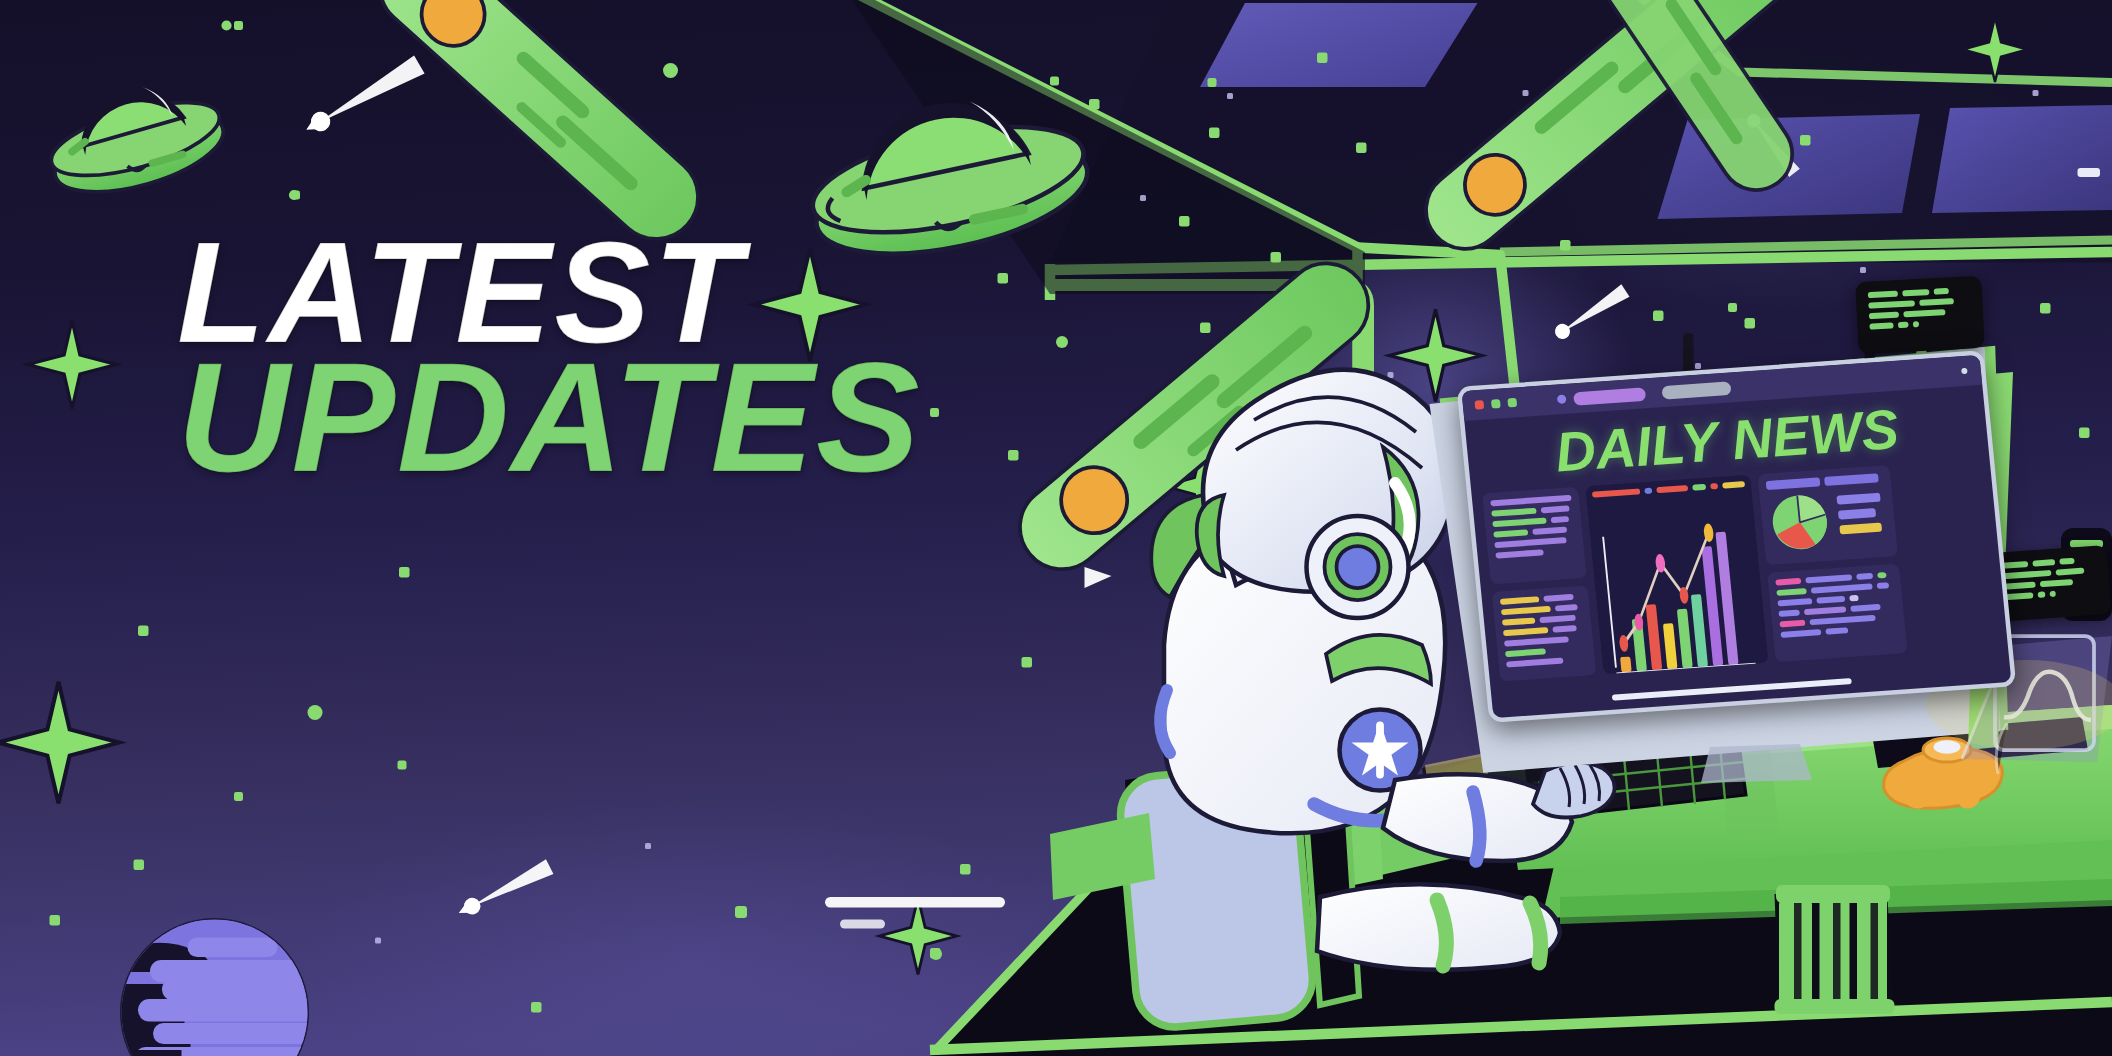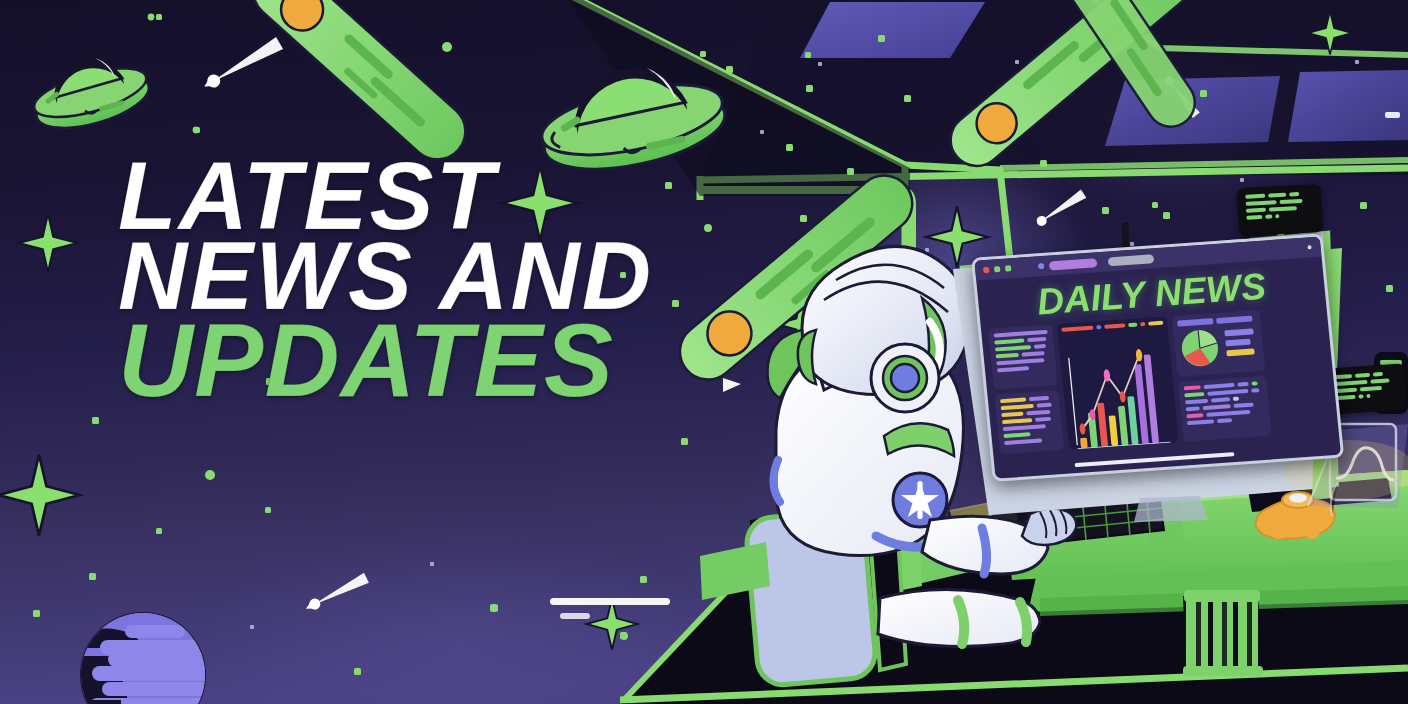--- a/index.html
+++ b/index.html
@@ -533,21 +533,20 @@
     </g>
 
     <g>
       <rect x="1243" y="226" width="7" height="34" rx="3" fill="#15131f"></rect>
       <rect x="1122" y="222" width="7" height="28" rx="3" fill="#15131f"></rect>
     </g>
   </svg>
 
   <div class="headline">
     <div class="hl-line hl-1">LATEST</div>
-    <div class="hl-line hl-3">NEWS AND</div>
     <div class="hl-line hl-4">UPDATES</div>
   </div>
 
   <div class="screen-wrap">
     <div class="screen">
 
       <div class="chrome">
         <span class="dot d-red"></span>
         <span class="dot d-grn"></span>
         <span class="dot d-grn2"></span>

